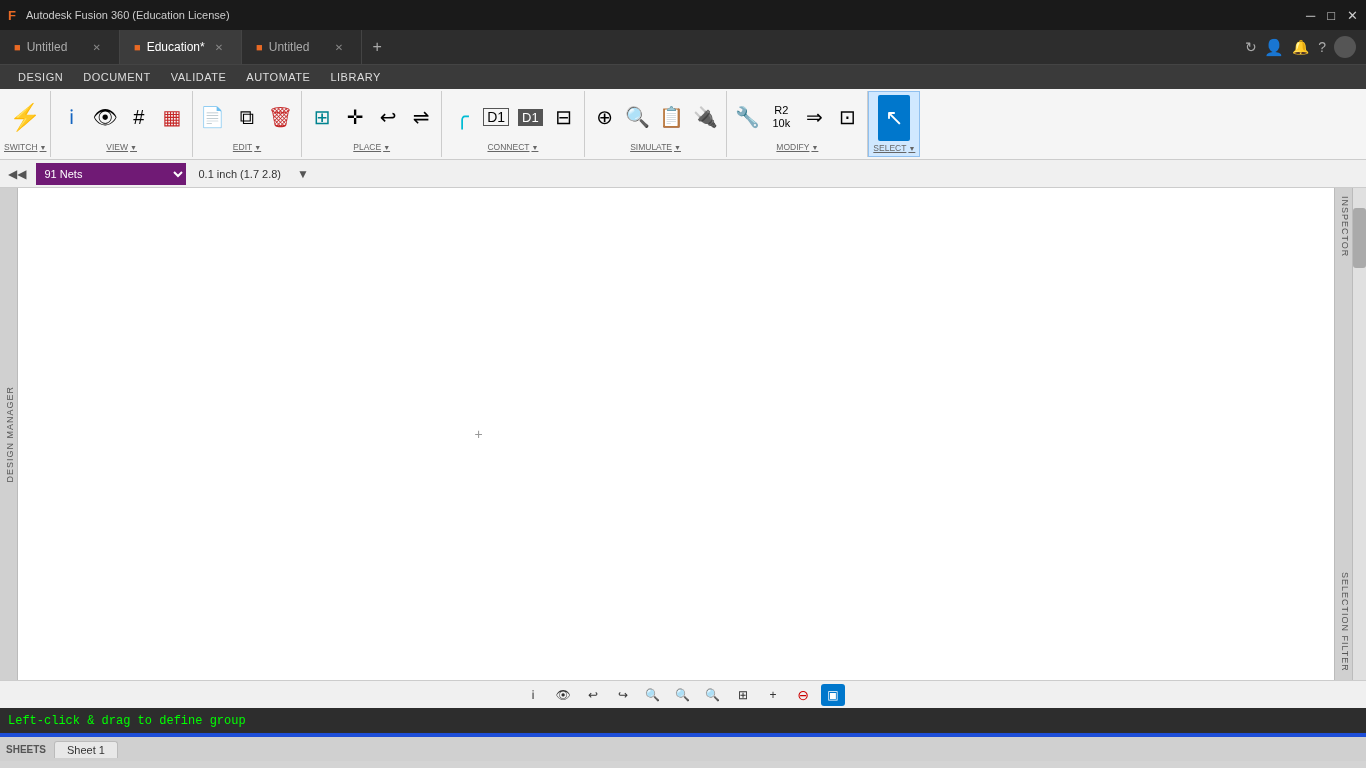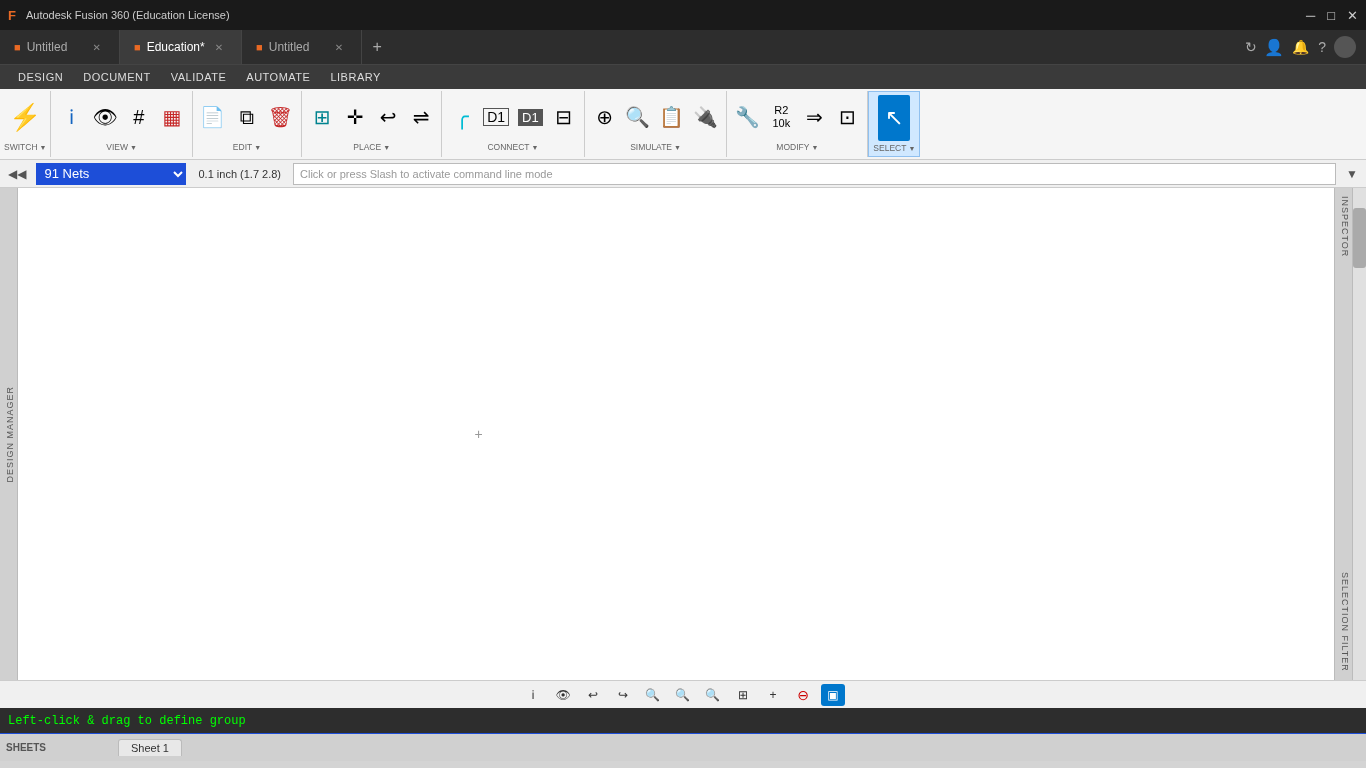--- a/index.html
+++ b/index.html
@@ -79,22 +79,22 @@
       background: #f0f0f0;
       border-bottom: 1px solid #ccc;
       height: 28px;
       padding: 0 4px;
       gap: 6px;
     }
     #nets-bar .collapse-btn {
       font-size: 12px; color: #555; cursor: pointer; padding: 0 4px;
     }
     #nets-select {
-      background: #1d4ed8; color: white; border: none; padding: 2px 4px;
-      font-size: 13px; height: 22px; width: 150px; cursor: pointer;
+      background: #701a75; color: white; border: none; padding: 2px 4px;
+      font-size: 11px; height: 22px; width: 150px; cursor: pointer;
     }
     #coords-display {
       font-size: 11px; color: #333; padding: 0 6px;
     }
     #command-line {
       flex: 1; height: 22px; border: 1px solid #bbb;
       background: white; font-size: 11px; padding: 0 6px; color: #666;
       display: flex; align-items: center;
     }
     #cmd-dropdown { font-size: 12px; color: #555; cursor: pointer; padding: 0 4px; }
@@ -193,27 +193,26 @@
       font-size: 12px;
     }
 
     
     #sheets-bar {
       background: #d0d0d0;
       height: 28px;
       display: flex;
       align-items: center;
       padding: 0 6px;
-      border-top: 1px solid #1d4ed8;
-      gap: 37px;
+      border-top: 4px solid #1d4ed8;
     }
     .sheet-tab {
       font-size: 11px; color: #333; padding: 2px 12px;
       background: #e8e8e8; border: 1px solid #bbb; border-bottom: none;
-      cursor: pointer; border-radius: 3px 3px 0 0; margin-left: 27px;
+      cursor: pointer; border-radius: 3px 3px 0 0;
     }
 
     .section-wrapper {
       display: flex;
       flex-direction: column;
       align-items: center;
       border-right: 1px solid #ccc;
       padding: 3px 4px;
     }
     .section-tools {
@@ -222,20 +221,21 @@
       gap: 1px;
     }
     .sec-label {
       font-size: 8.5px;
       color: #666;
       text-transform: uppercase;
       margin-top: 2px;
       display: flex;
       align-items: center;
       gap: 2px;
+      text-decoration: underline;
     }
     .sec-label .arrow { font-size: 7px; }
     .t-icon { font-size: 20px; line-height: 1; }
     .t-btn {
       display: flex; flex-direction: column; align-items: center; justify-content: center;
       min-width: 32px; height: 46px; padding: 0 3px;
       cursor: pointer; border: 1px solid transparent; border-radius: 2px;
     }
     .t-btn.selected { background: #0077cc; }
     .t-btn.selected .t-icon { color: white; }
@@ -439,23 +439,20 @@
   </div>
 
 </div>
 
 <div id="nets-bar">
   <span class="collapse-btn">◀◀</span>
   <select id="nets-select">
     <option>91 Nets</option>
   </select>
   <span id="coords-display">0.1 inch (1.7 2.8)</span>
-  <div id="command-line">
-    <span style="color:#999;">Click or press Slash to activate command line mode</span>
-  </div>
   <span id="cmd-dropdown">▼</span>
 </div>
 
 <div style="display:flex; flex: 1; height: 492px;">
 
   <div id="left-sidebar">
     <span class="sidebar-label">DESIGN MANAGER</span>
   </div>
 
   <div id="canvas-area">

